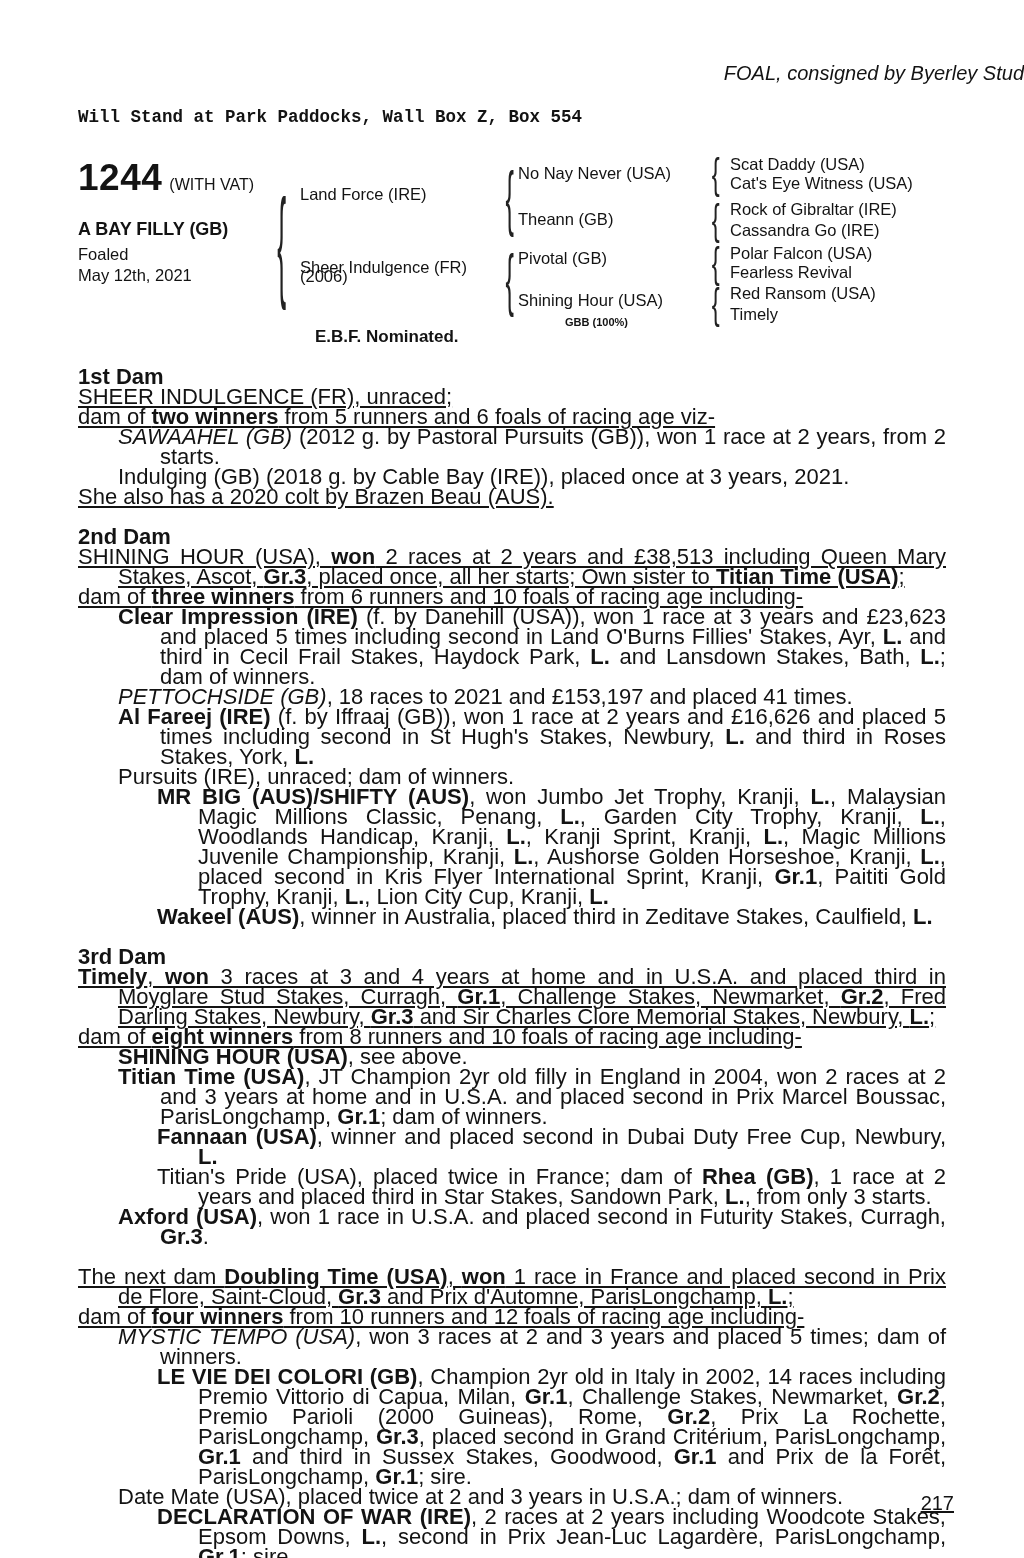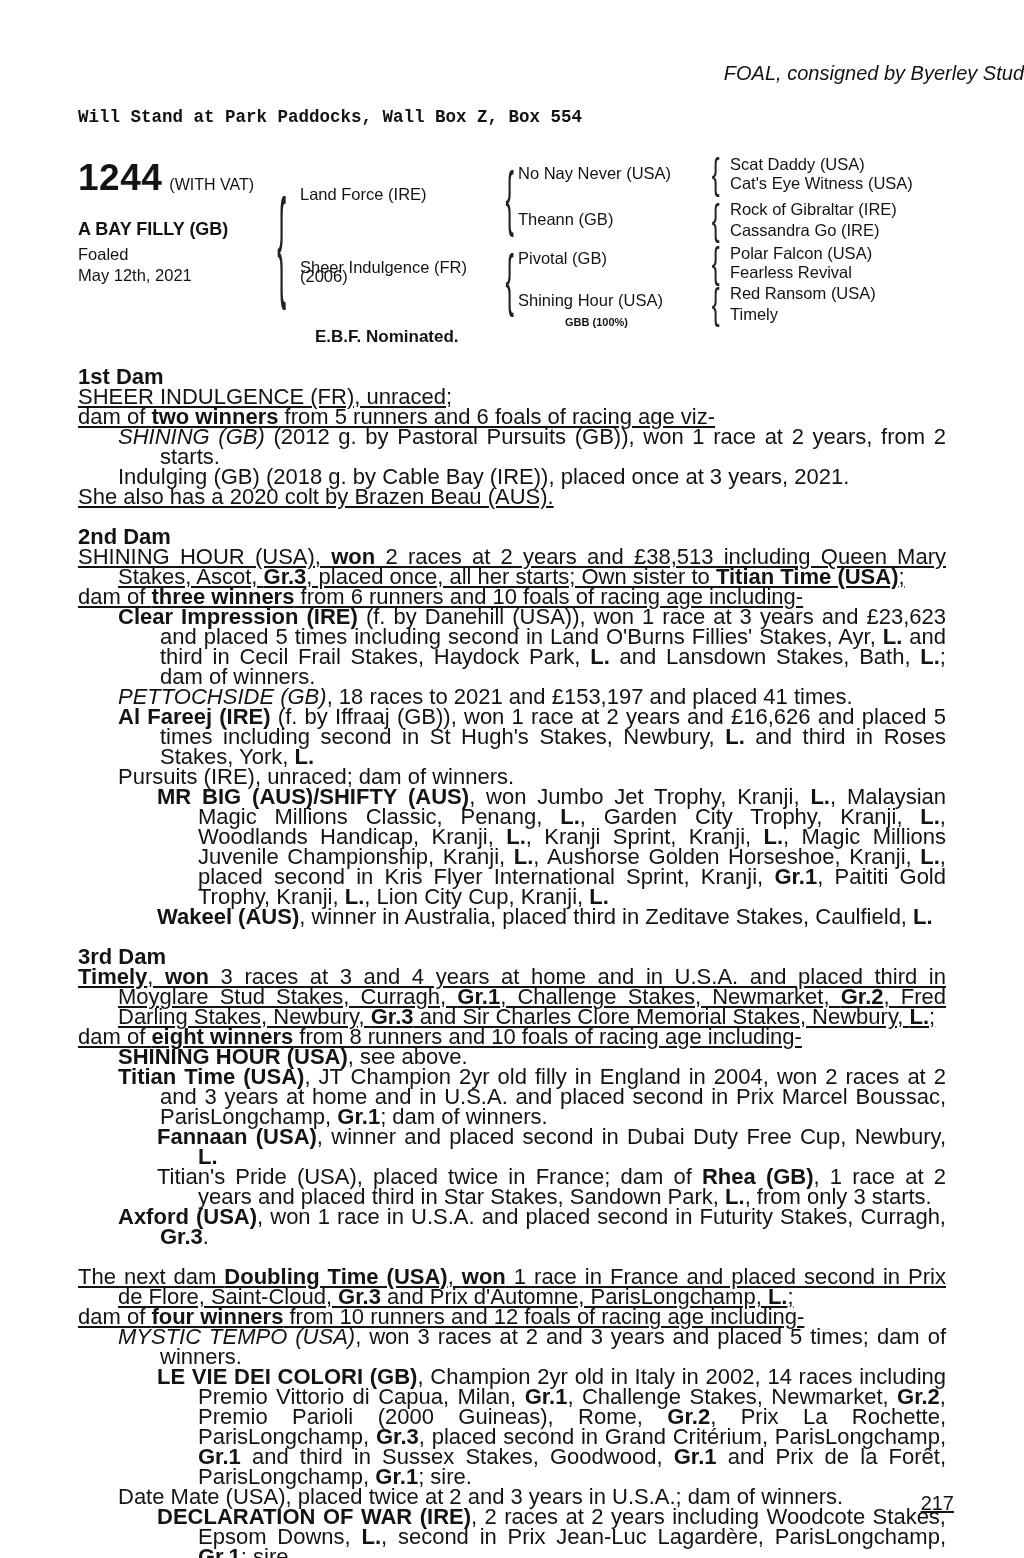--- a/index.html
+++ b/index.html
@@ -103,21 +103,21 @@
   <span class="pname" style="left:652px;top:150px">Timely</span>
 
   <div class="ebf">E.B.F. Nominated.</div>
   <div class="gbb">GBB (100%)</div>
 </div>
 
 <div id="pedigree-text">
     <div class="heading">1st Dam</div>
     <div class="para lvl0"><span>SHEER INDULGENCE (FR), unraced;</span></div>
     <div class="para lvl0"><span>dam of </span><span class="b">two winners</span><span> from 5 runners and 6 foals of racing age viz-</span></div>
-    <div class="para lvl1"><span class="i">SHINING (GB)</span><span> (2012 g. by Pastoral Pursuits (GB)), won 1 race at 2 years, from 2 starts.</span></div>
+    <div class="para lvl1"><span class="i">SAWAAHEL (GB)</span><span> (2012 g. by Pastoral Pursuits (GB)), won 1 race at 2 years, from 2 starts.</span></div>
     <div class="para lvl1"><span>Indulging (GB) (2018 g. by Cable Bay (IRE)), placed once at 3 years, 2021.</span></div>
     <div class="para lvl0"><span>She also has a 2020 colt by Brazen Beau (AUS).</span></div>
     <div class="heading">2nd Dam</div>
     <div class="para lvl0"><span>SHINING HOUR (USA), </span><span class="b">won</span><span> 2 races at 2 years and £38,513 including Queen Mary Stakes, Ascot, </span><span class="b">Gr.3</span><span>, placed once, all her starts; Own sister to </span><span class="b">Titian Time (USA)</span><span>;</span></div>
     <div class="para lvl0"><span>dam of </span><span class="b">three winners</span><span> from 6 runners and 10 foals of racing age including-</span></div>
     <div class="para lvl1"><span class="b">Clear Impression (IRE)</span><span> (f. by Danehill (USA)), won 1 race at 3 years and £23,623 and placed 5 times including second in Land O'Burns Fillies' Stakes, Ayr, </span><span class="b">L.</span><span> and third in Cecil Frail Stakes, Haydock Park, </span><span class="b">L.</span><span> and Lansdown Stakes, Bath, </span><span class="b">L.</span><span>; dam of winners.</span></div>
     <div class="para lvl1"><span class="i">PETTOCHSIDE (GB)</span><span>, 18 races to 2021 and £153,197 and placed 41 times.</span></div>
     <div class="para lvl1"><span class="b">Al Fareej (IRE)</span><span> (f. by Iffraaj (GB)), won 1 race at 2 years and £16,626 and placed 5 times including second in St Hugh's Stakes, Newbury, </span><span class="b">L.</span><span> and third in Roses Stakes, York, </span><span class="b">L.</span></div>
     <div class="para lvl1"><span>Pursuits (IRE), unraced; dam of winners.</span></div>
     <div class="para lvl2"><span class="b">MR BIG (AUS)/SHIFTY (AUS)</span><span>, won Jumbo Jet Trophy, Kranji, </span><span class="b">L.</span><span>, Malaysian Magic Millions Classic, Penang, </span><span class="b">L.</span><span>, Garden City Trophy, Kranji, </span><span class="b">L.</span><span>, Woodlands Handicap, Kranji, </span><span class="b">L.</span><span>, Kranji Sprint, Kranji, </span><span class="b">L.</span><span>, Magic Millions Juvenile Championship, Kranji, </span><span class="b">L.</span><span>, Aushorse Golden Horseshoe, Kranji, </span><span class="b">L.</span><span>, placed second in Kris Flyer International Sprint, Kranji, </span><span class="b">Gr.1</span><span>, Paititi Gold Trophy, Kranji, </span><span class="b">L.</span><span>, Lion City Cup, Kranji, </span><span class="b">L.</span></div>

